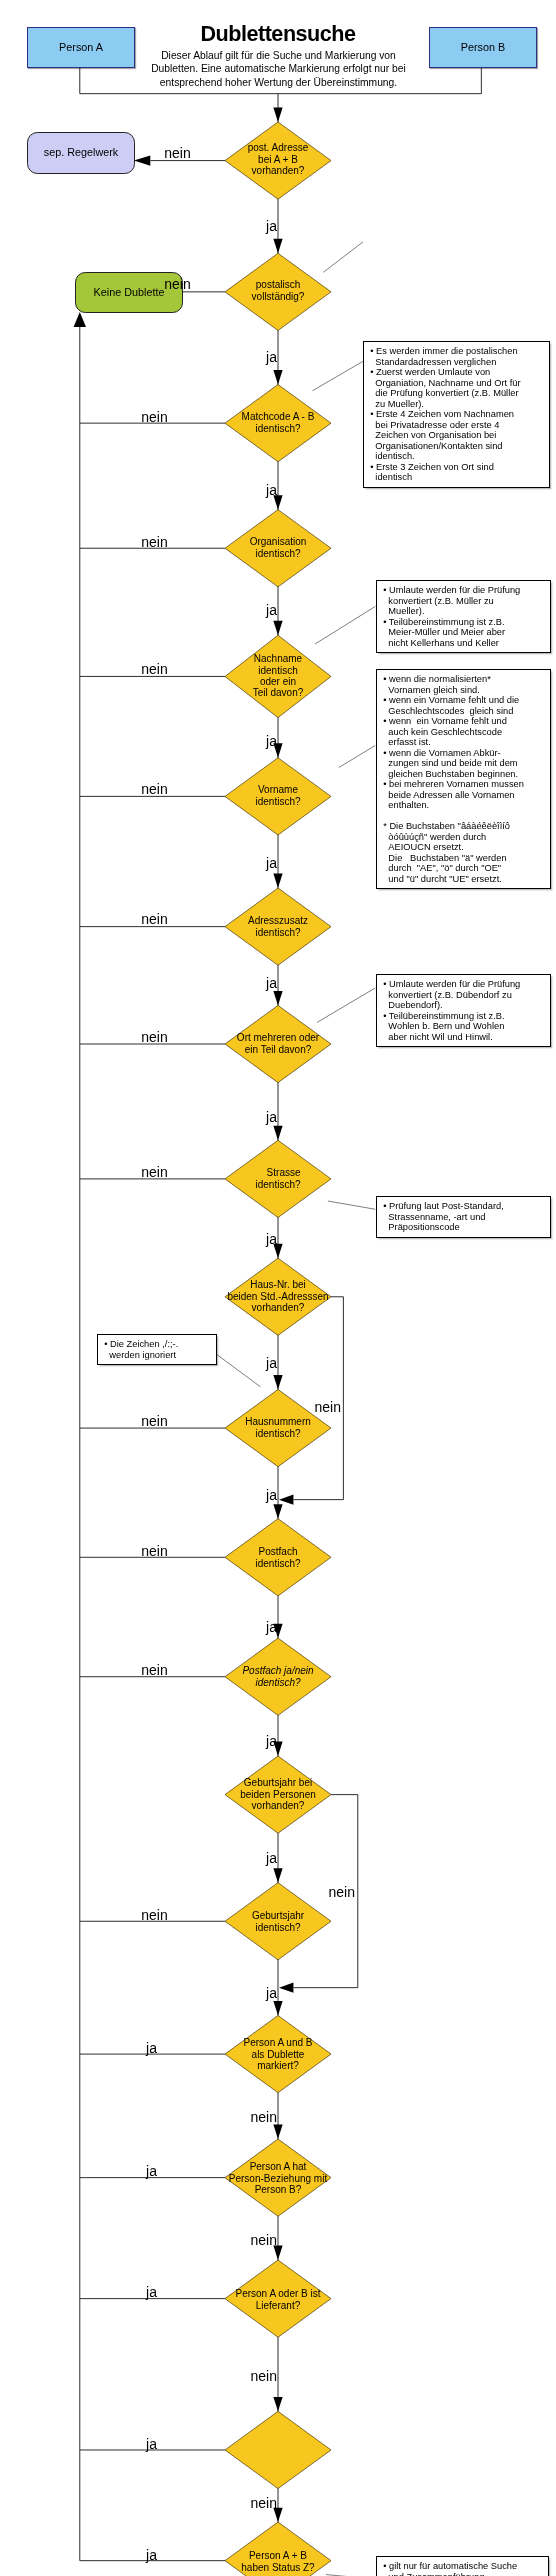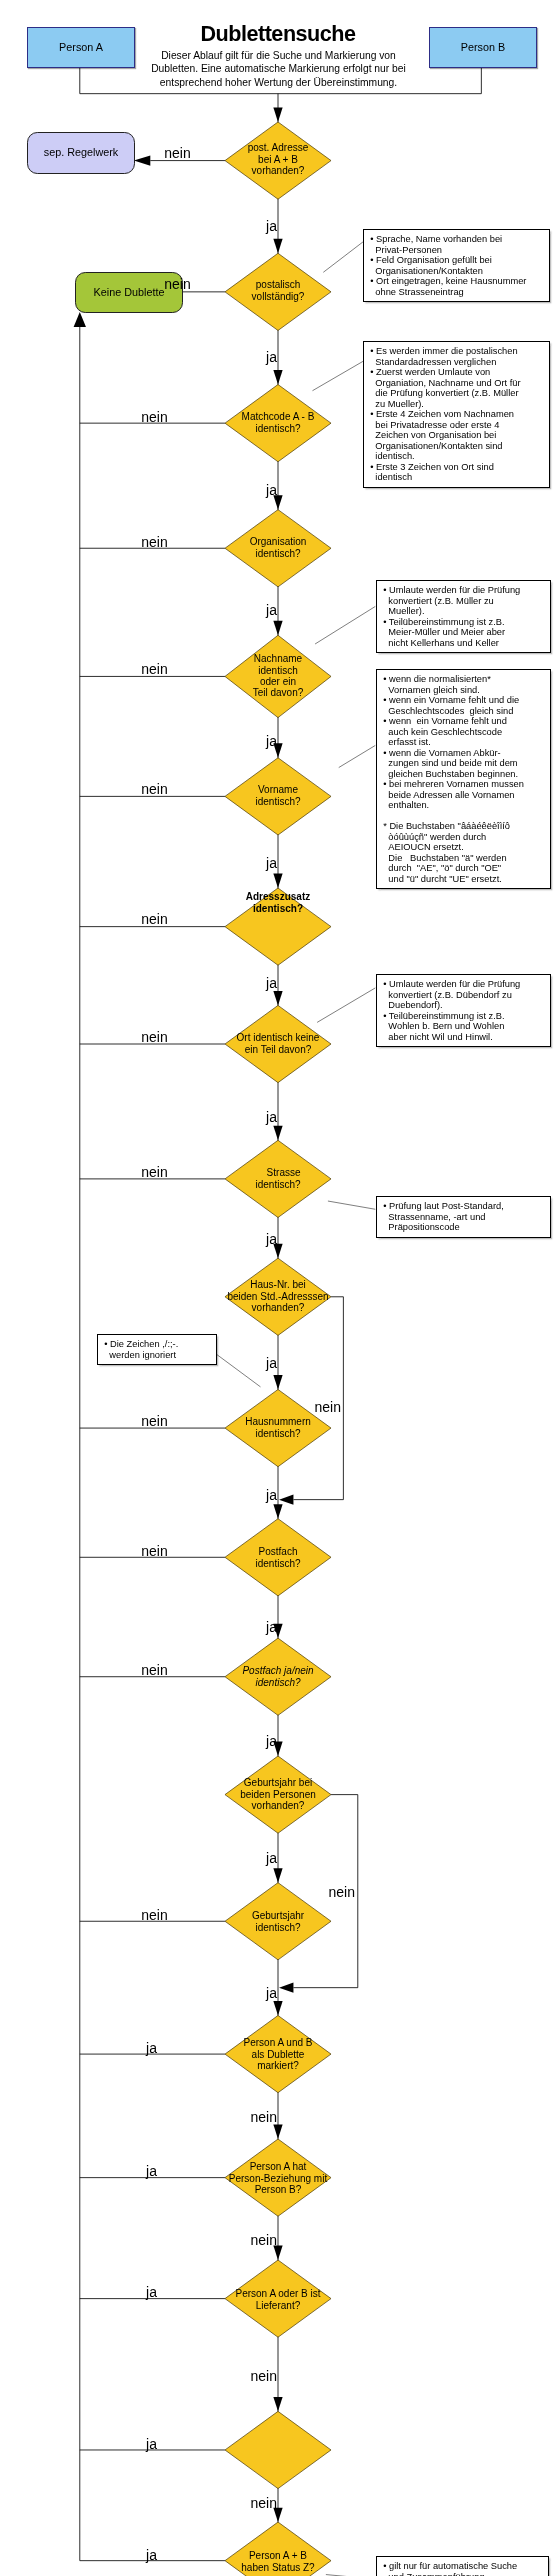--- a/index.html
+++ b/index.html
@@ -151,23 +151,23 @@
   <div class="dlabel" style="top:384px;">Matchcode A - B
 identisch?</div>
   <div class="dlabel" style="top:509px;">Organisation
 identisch?</div>
   <div class="dlabel" style="top:635px;height:82px;">Nachname
 identisch
 oder ein
 Teil davon?</div>
   <div class="dlabel" style="top:757px;">Vorname
 identisch?</div>
-  <div class="dlabel" style="top:864px;font-weight:bold;">Adresszusatz
-identisch?</div>
-  <div class="dlabel" style="top:1005px;">Ort identisch keine
+  <div class="dlabel" style="top:888px;">Adresszusatz
+identisch?</div>
+  <div class="dlabel" style="top:1005px;">Ort mehreren oder
 ein Teil davon?</div>
   <div class="dlabel" style="top:1140px;text-align:right;">Strasse
 identisch?</div>
   <div class="dlabel" style="top:1258px;">Haus-Nr. bei
 beiden Std.-Adresssen
 vorhanden?</div>
   <div class="dlabel" style="top:1389px;">Hausnummern
 identisch?</div>
   <div class="dlabel" style="top:1519px;">Postfach
 identisch?</div>
@@ -226,26 +226,20 @@
   <div class="lbl lr" style="left:246px;top:1985px;">ja</div>
 
   <div class="lbl lr" style="left:246px;top:2109px;">nein</div>
   <div class="lbl lr" style="left:246px;top:2232px;">nein</div>
   <div class="lbl lr" style="left:246px;top:2368px;">nein</div>
   <div class="lbl lr" style="left:246px;top:2495px;">nein</div>
 
   <div class="lbl lr" style="left:310px;top:1399px;">nein</div>
   <div class="lbl lr" style="left:324px;top:1884px;">nein</div>
 
-  <div class="note" style="left:363px;top:229px;width:175px;">• Sprache, Name vorhanden bei
-  Privat-Personen
-• Feld Organisation gefüllt bei
-  Organisationen/Kontakten
-• Ort eingetragen, keine Hausnummer
-  ohne Strasseneintrag</div>
   <div class="note" style="left:363px;top:341px;width:175px;">• Es werden immer die postalischen
   Standardadressen verglichen
 • Zuerst werden Umlaute von
   Organiation, Nachname und Ort für
   die Prüfung konvertiert (z.B. Müller
   zu Mueller).
 • Erste 4 Zeichen vom Nachnamen
   bei Privatadresse oder erste 4
   Zeichen von Organisation bei
   Organisationen/Kontakten sind

